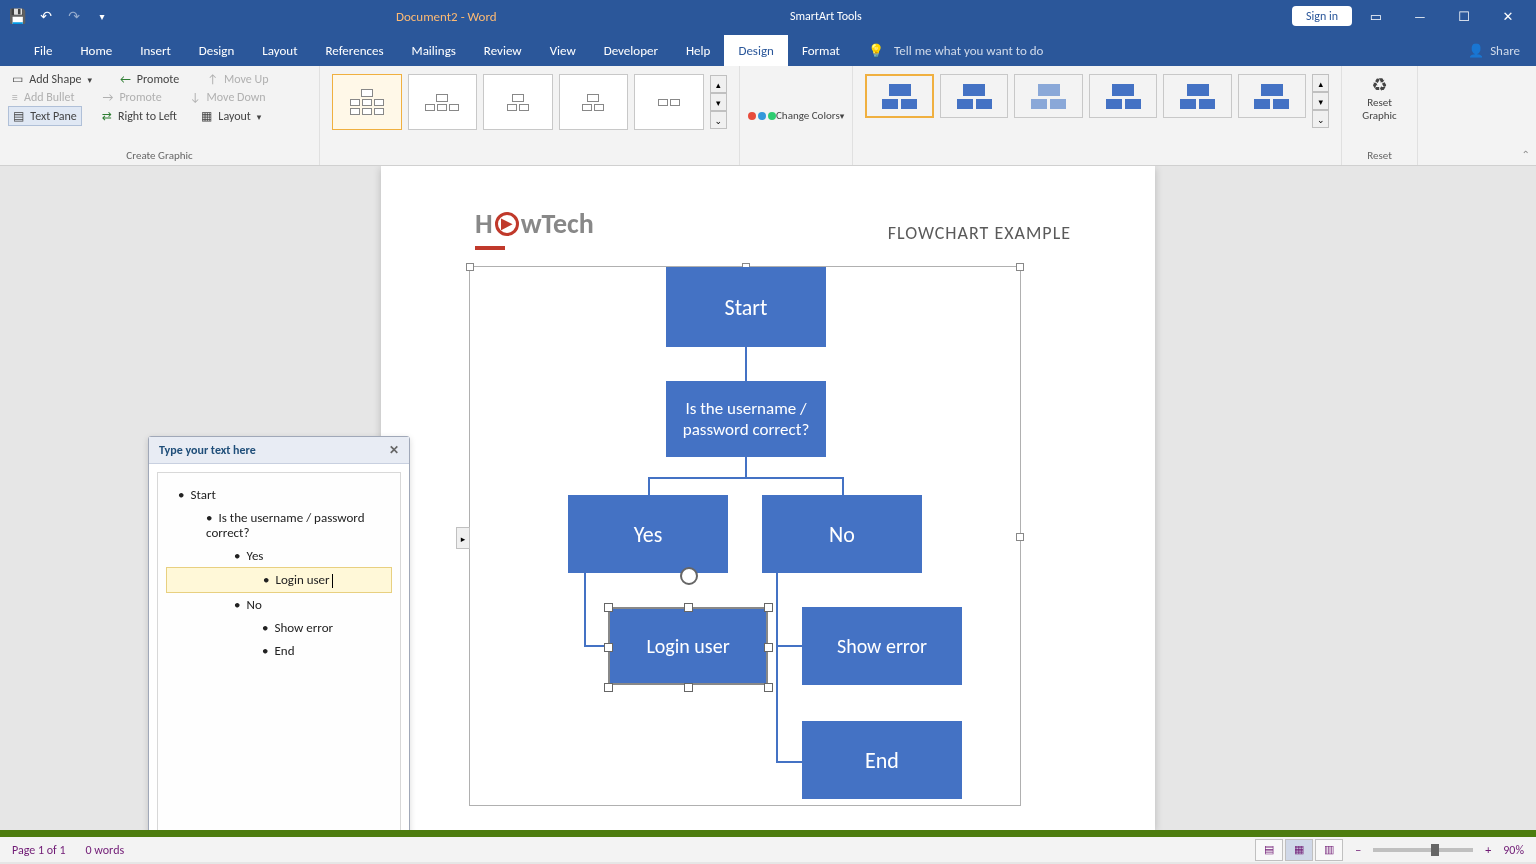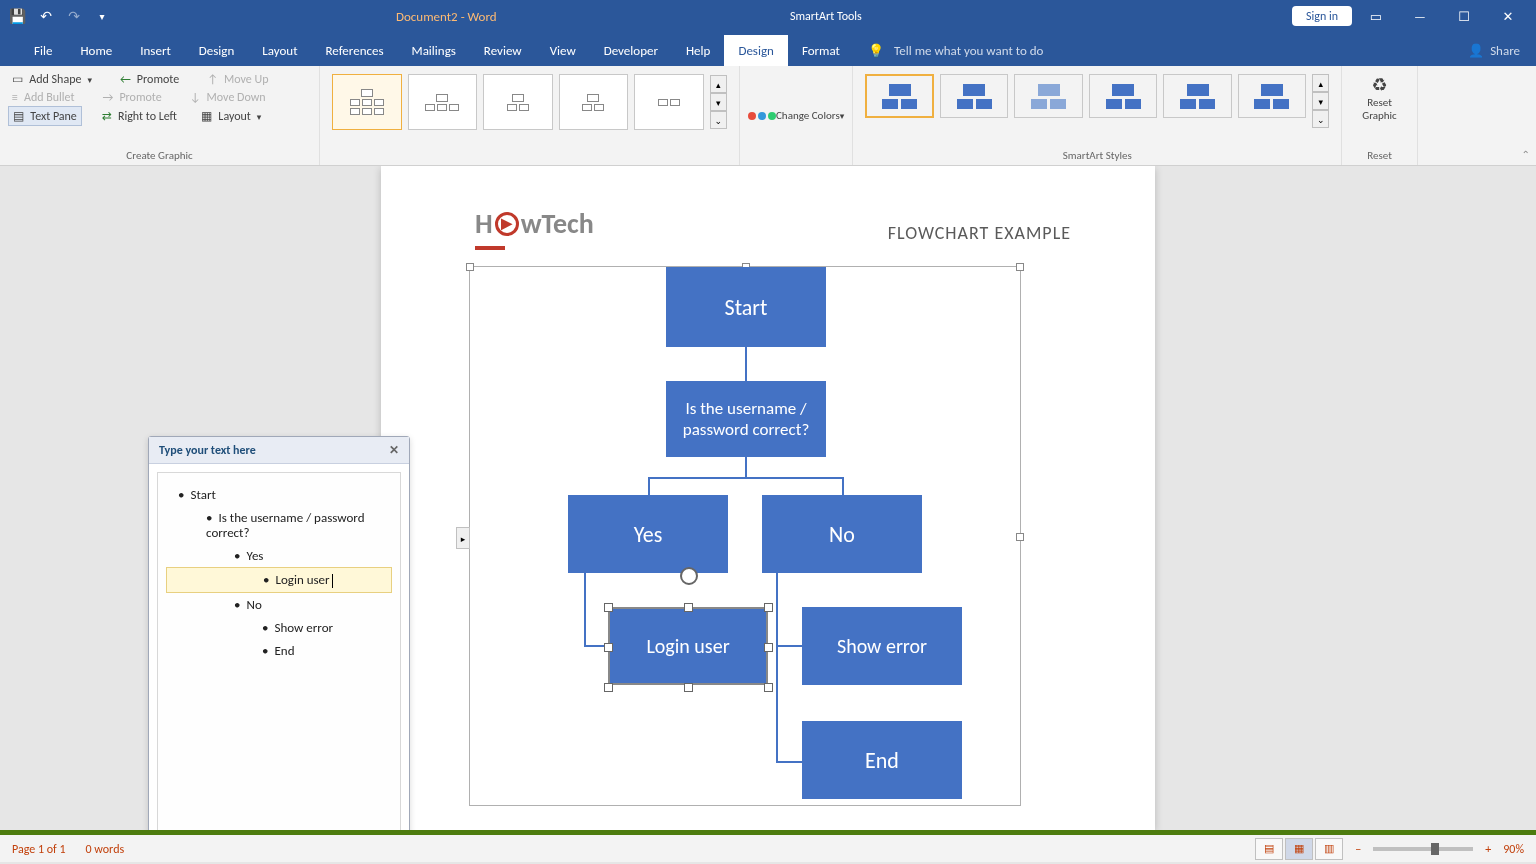--- a/index.html
+++ b/index.html
@@ -58,21 +58,21 @@
 .conn{position:absolute;background:#4472c4;}
 
 .textpane{position:absolute;left:148px;top:270px;width:262px;height:540px;background:#fff;border:1px solid #a0a8b8;border-radius:3px;box-shadow:0 2px 6px rgba(0,0,0,.15);}
 .tp-head{background:#e8ecf4;padding:6px 10px;font-size:12px;color:#1f4e79;font-weight:600;display:flex;justify-content:space-between;border-bottom:1px solid #c8d0e0;}
 .tp-body{padding:10px 8px;font-size:13px;color:#222;border:1px solid #d8d8d8;margin:8px;height:370px;background:#fefefe;}
 .tp-item{padding:4px 4px 4px 20px;}
 .tp-item.sel{background:#fff8d8;border:1px solid #e8d080;}
 .bul::before{content:"•";margin-right:6px;}
 .cursor{display:inline-block;width:1px;height:14px;background:#000;vertical-align:middle;margin-left:2px;}
 
-.statusbar{height:32px;background:#f3f3f3;border-top:5px solid #4d7c0f;display:flex;align-items:center;font-size:12px;color:#c2410c;padding:0 12px;justify-content:space-between;}
+.statusbar{height:32px;background:#f3f3f3;border-top:7px solid #4d7c0f;display:flex;align-items:center;font-size:12px;color:#701a75;padding:0 12px;justify-content:space-between;}
 .sb-right{display:flex;align-items:center;gap:12px;}
 .viewbtns{display:flex;gap:2px;}
 .vb{width:28px;height:22px;border:1px solid #c0c0c0;background:#f8f8f8;display:flex;align-items:center;justify-content:center;font-size:11px;}
 .vb.act{background:#d0d8e8;}
 .zoom-slider{width:100px;height:4px;background:#c0c0c0;position:relative;}
 .zoom-thumb{position:absolute;left:58px;top:-4px;width:8px;height:12px;background:#666;}
 
 .mini-org{display:flex;flex-direction:column;align-items:center;gap:2px;}
 .mini-row{display:flex;gap:2px;}
 .mb{width:12px;height:8px;border:1px solid #888;background:#fff;}
@@ -289,21 +289,20 @@
             <div class="sbox" style="width:16px;height:10px"></div>
             <div class="sbox" style="width:16px;height:10px"></div>
           </div>
         </div>
       <div class="lscroll">
           <div>▴</div>
           <div>▾</div>
           <div>⌄</div>
         </div>
     </div>
-    <div class="group-label">SmartArt Styles</div>
   </div>
 
   <div class="group">
     <div class="reset-group">
       <span style="font-size:18px">♻</span>
       <span>Reset</span>
       <span>Graphic</span>
     </div>
     <div class="group-label">Reset</div>
   </div>

